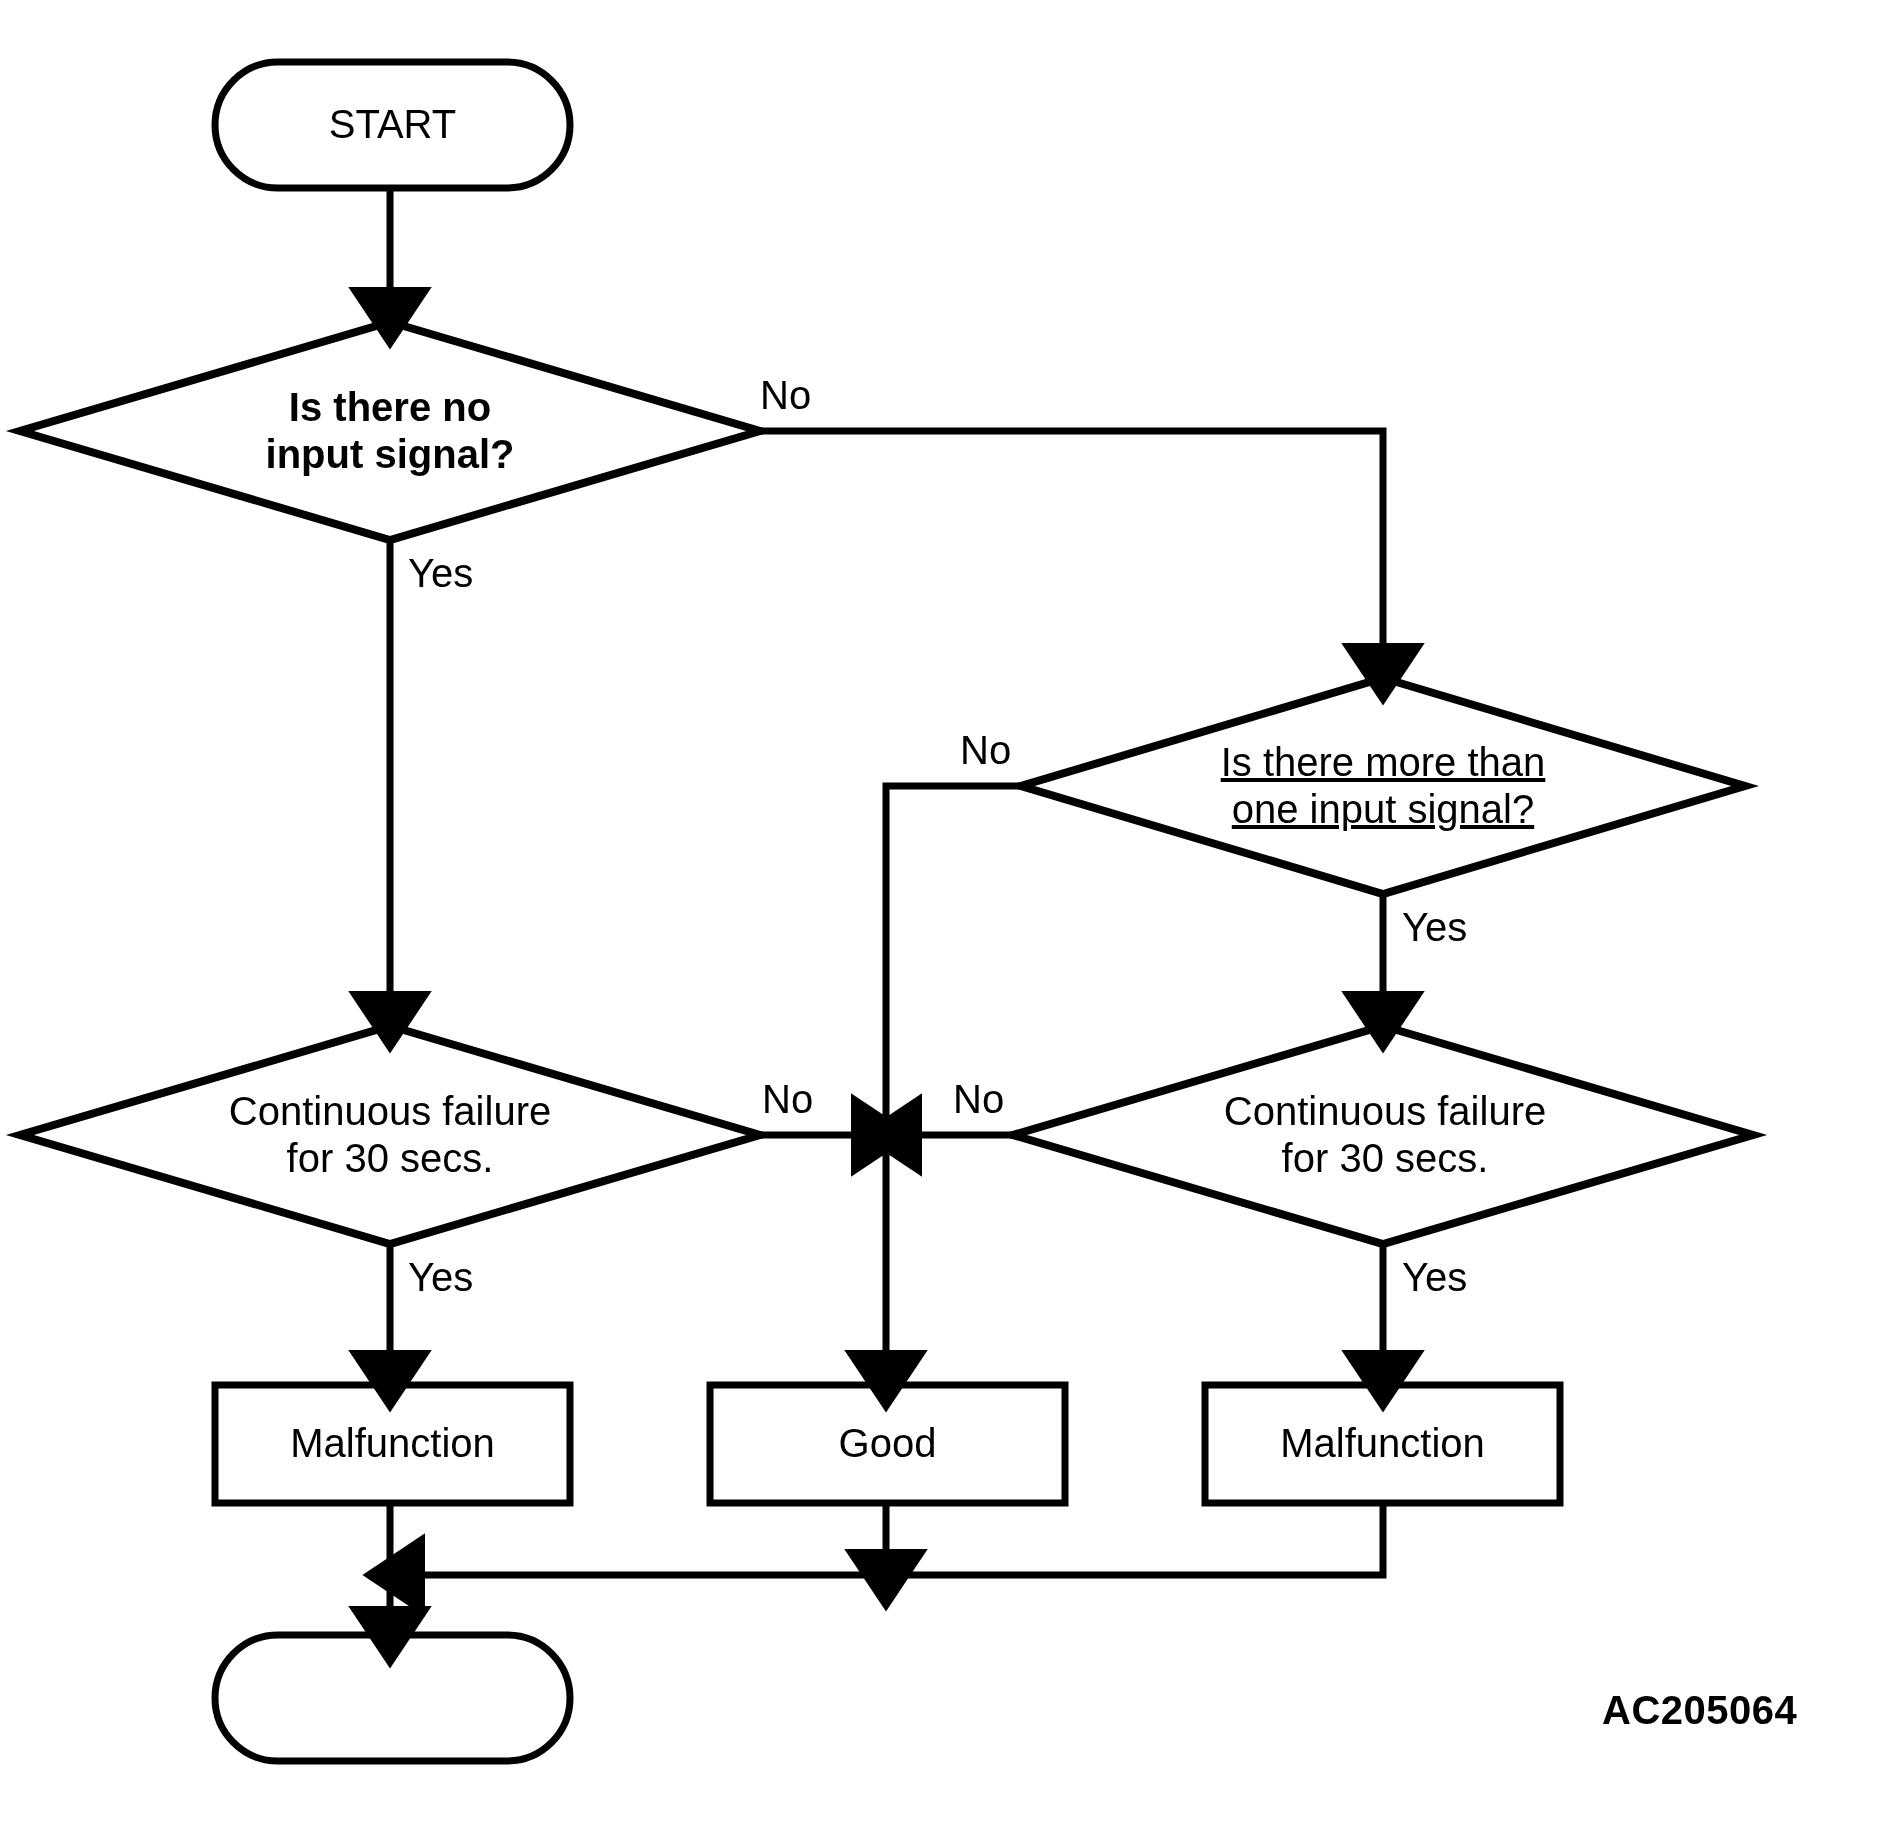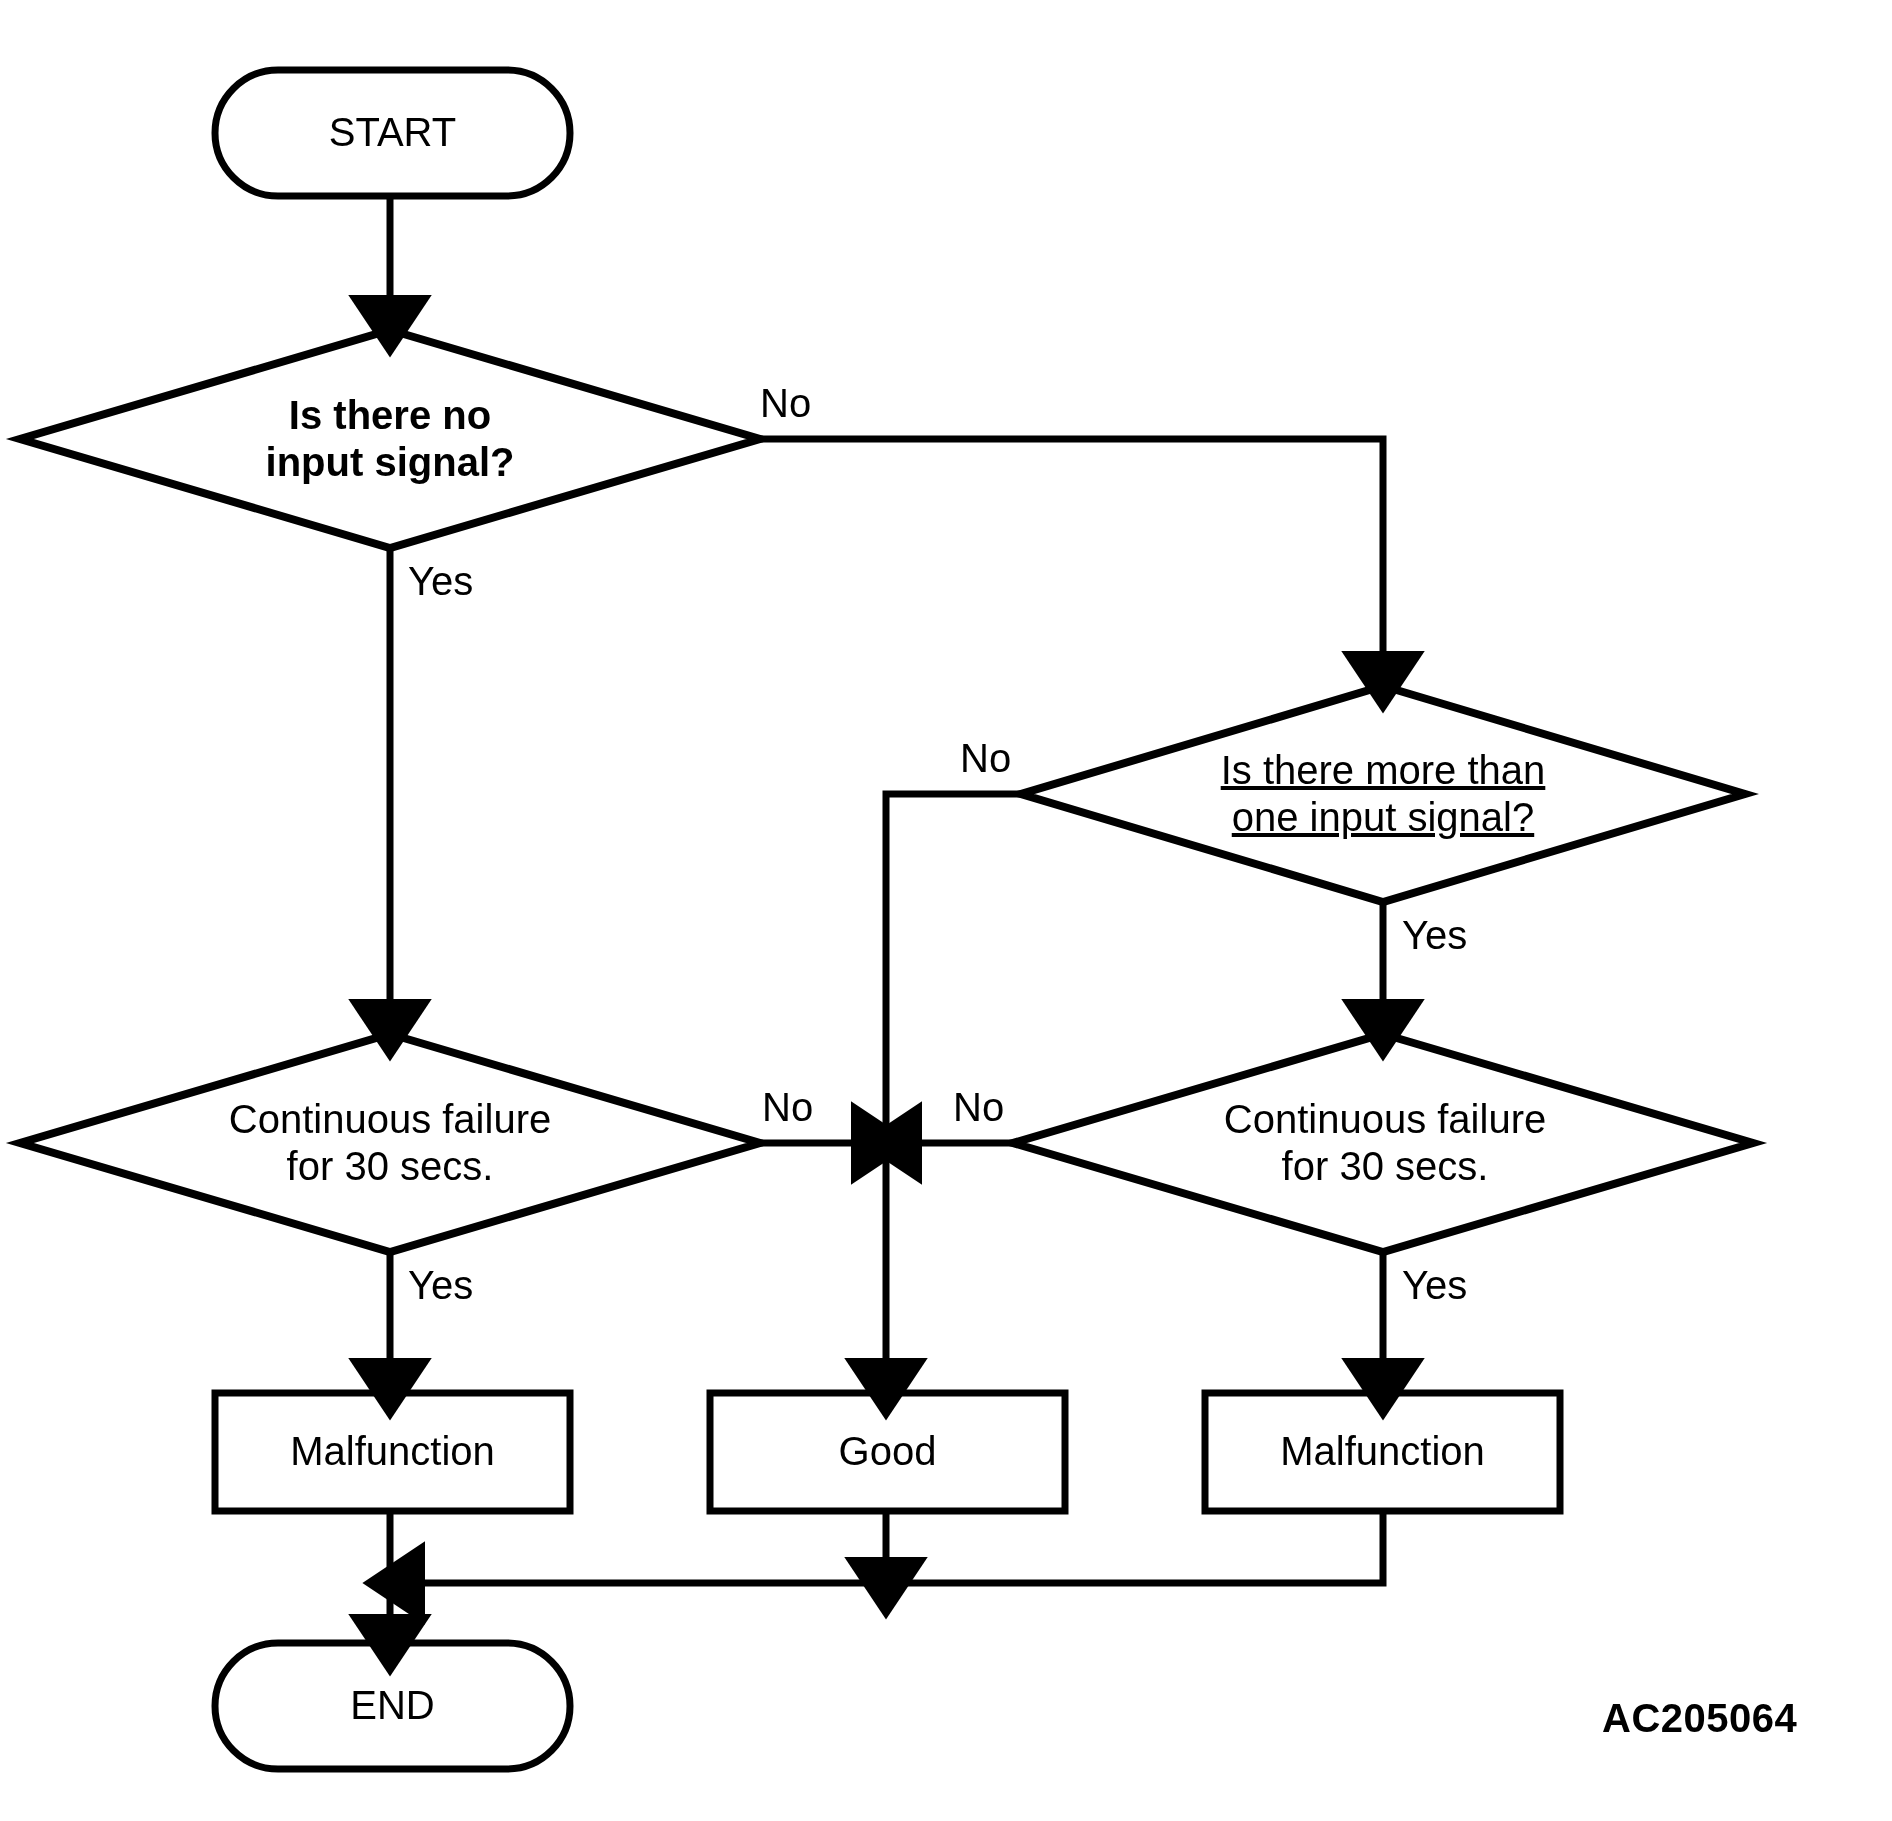--- a/index.html
+++ b/index.html
@@ -1,18 +1,18 @@
 <!DOCTYPE html>
 <html><head>
 <meta charset="utf-8">
 <style>
   html,body{margin:0;padding:0;background:#ffffff;}
   body{width:1892px;height:1821px;position:relative;overflow:hidden;
        font-family:"Liberation Sans","DejaVu Sans",sans-serif;color:#000;}
-  #flow-root{position:absolute;inset:0;width:1892px;height:1640px;margin-top:8px;}
+  #flow-root{position:absolute;inset:0;width:1892px;height:1640px;}
   svg#flow-svg{position:absolute;left:0;top:0;width:1892px;height:1821px;display:block;}
   .node-label{
       position:absolute;text-align:center;line-height:1.18;
       font-size:40px;color:#000;white-space:pre-line;
       display:flex;align-items:center;justify-content:center;
       pointer-events:none;
   }
   .edge-label{
       position:absolute;font-size:40px;color:#000;white-space:nowrap;
   }
@@ -90,21 +90,20 @@
 
   <div class="node-label" style="left:1185px;top:1064px;width:400px;height:142px;">Continuous failure
 for 30 secs.</div>
 
   <div class="node-label" style="left:215px;top:1385px;width:355px;height:118px;">Malfunction</div>
 
   <div class="node-label" style="left:710px;top:1385px;width:355px;height:118px;">Good</div>
 
   <div class="node-label" style="left:1205px;top:1385px;width:355px;height:118px;">Malfunction</div>
 
-  <div class="node-label" style="left:215px;top:1635px;width:355px;height:126px;">END</div>
 
   <div class="edge-label" style="left:760px;top:373px;">No</div>
 
   <div class="edge-label" style="left:408px;top:551px;">Yes</div>
 
   <div class="edge-label" style="left:960px;top:728px;">No</div>
 
   <div class="edge-label" style="left:1402px;top:905px;">Yes</div>
 
   <div class="edge-label" style="left:762px;top:1077px;">No</div>

